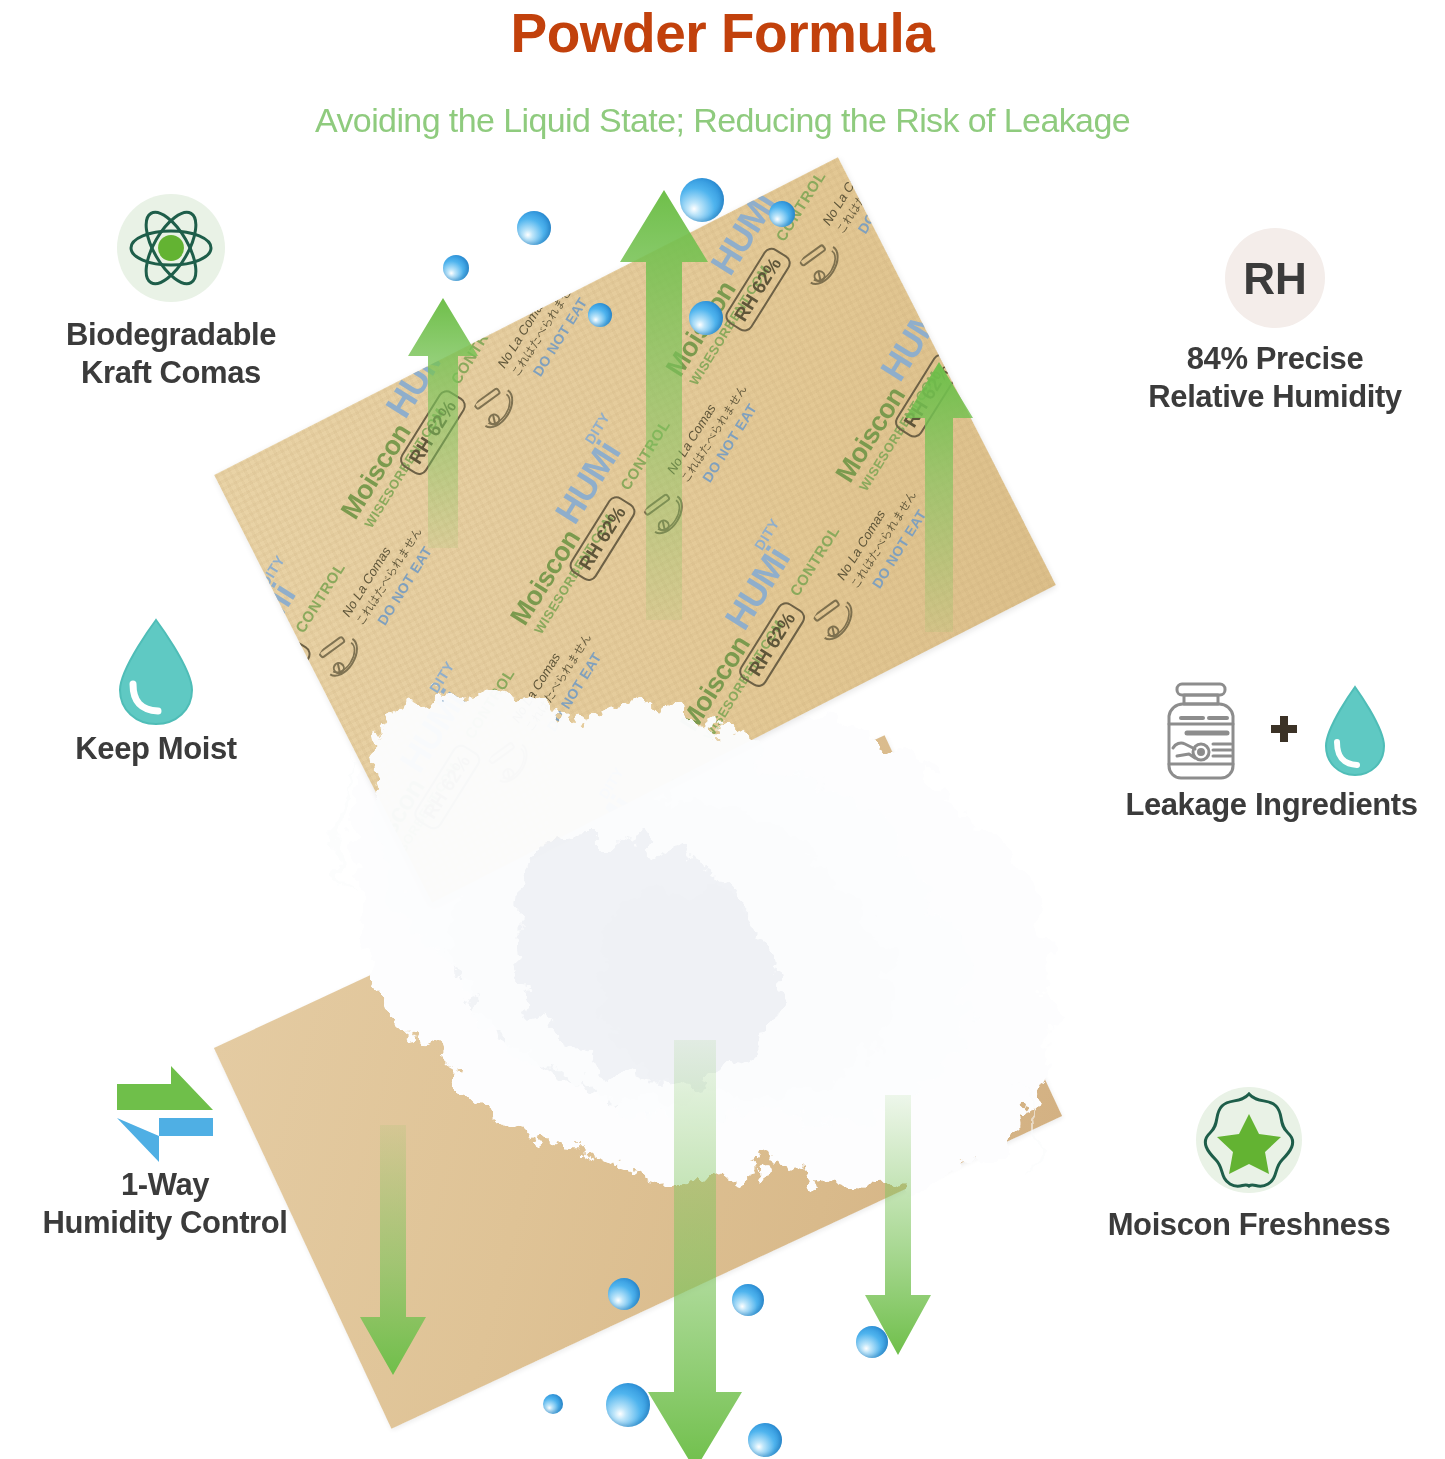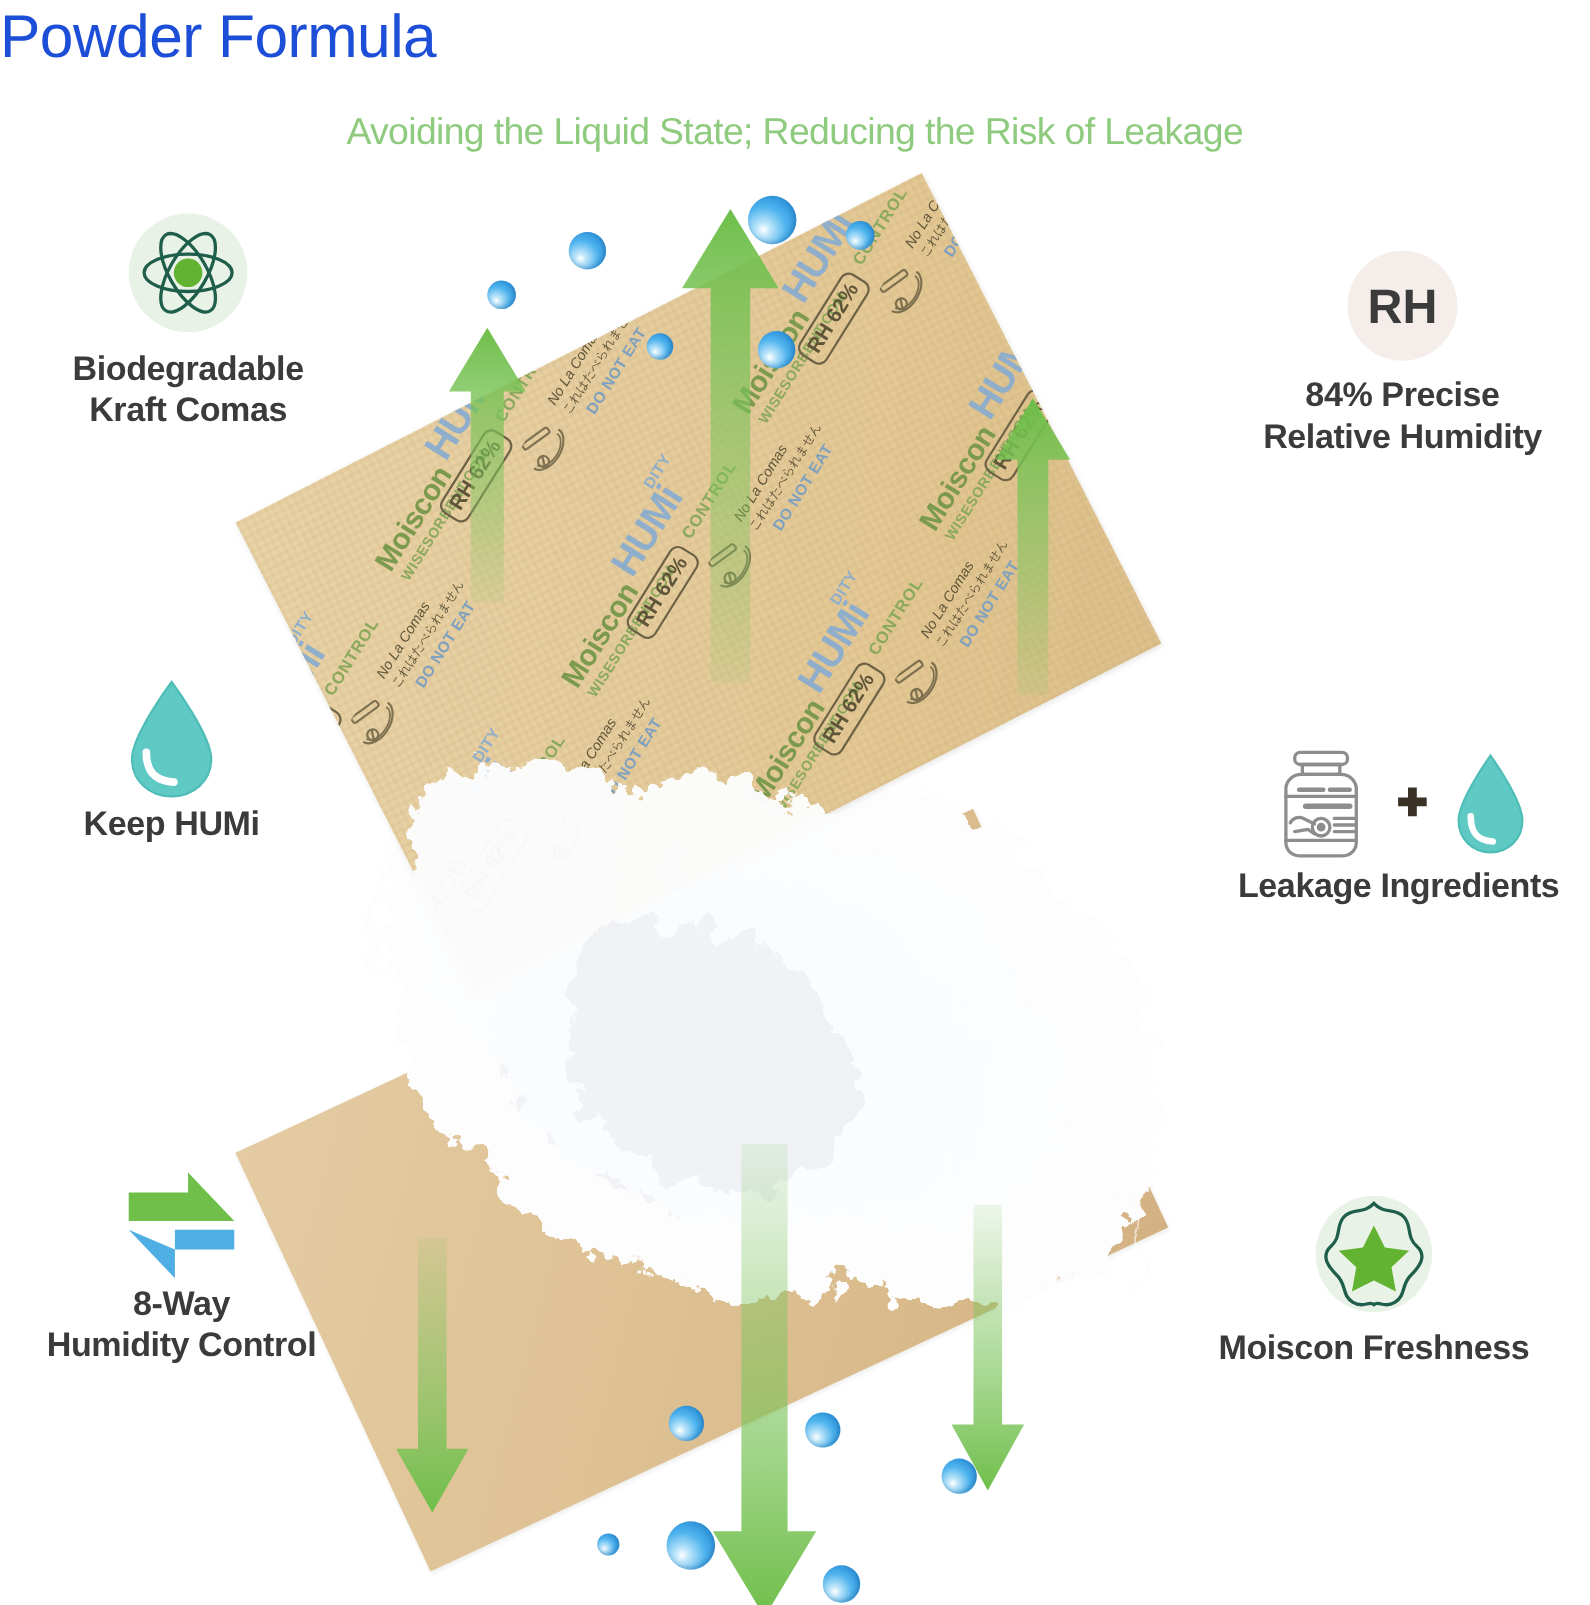--- a/index.html
+++ b/index.html
@@ -17,26 +17,26 @@
     background: #ffffff;
     overflow: hidden;
   }
 
   
   .title {
     position: absolute;
     left: 0;
     top: 2px;
     width: 1445px;
-    text-align: left;
+    text-align: center;
     font-size: 55px;
     line-height: 62px;
-    font-weight: 400;
+    font-weight: 700;
     letter-spacing: -0.5px;
-    color: #1d4ed8;
+    color: #c2410c;
     white-space: nowrap;
   }
   .subtitle {
     position: absolute;
     left: 0;
     top: 96px;
     width: 1445px;
     text-align: center;
     font-size: 34px;
     line-height: 48px;
@@ -481,21 +481,21 @@
 Relative Humidity</div>
   </div>
 
   <div class="feature f-moist">
     <div class="icon-wrap">
       <svg width="96" height="118" viewBox="0 0 96 118">
         <path d="M48 8 C48 8 12 56 12 78 C12 98 28 112 48 112 C68 112 84 98 84 78 C84 56 48 8 48 8 Z" fill="#5FC9C3" stroke="#4FBDB7" stroke-width="2"></path>
         <path d="M25 72 C25 90 33 98 50 99" fill="none" stroke="#FFFFFF" stroke-width="7" stroke-linecap="round"></path>
       </svg>
     </div>
-    <div class="flabel">Keep HUMi</div>
+    <div class="flabel">Keep Moist</div>
   </div>
 
   <div class="feature f-nat">
     <div class="icon-wrap" style="gap:16px;">
       <svg width="100" height="110" viewBox="0 0 100 110">
         <g stroke="#8D8D8D" stroke-width="3" fill="none" stroke-linejoin="round" stroke-linecap="round">
           <rect x="26" y="8" width="48" height="11" rx="5"></rect>
           <rect x="33" y="19" width="34" height="9"></rect>
           <path d="M18 40 a14 14 0 0 1 14 -12 h36 a14 14 0 0 1 14 12 v50 a12 12 0 0 1 -12 12 h-40 a12 12 0 0 1 -12 -12 Z"></path>
           <line x1="18" y1="48" x2="82" y2="48"></line>
@@ -523,21 +523,21 @@
     <div class="flabel">Leakage Ingredients</div>
   </div>
 
   <div class="feature f-2way">
     <div class="icon-wrap">
       <svg width="112" height="104" viewBox="0 0 112 104">
         <path d="M8 22 L62 22 L62 4 L104 48 L8 48 Z" fill="#6FBF4A"></path>
         <path d="M104 56 L50 56 L50 74 L8 56 Z M8 56 L50 100 L50 74 L104 74 L104 56 Z" fill="#4FAFE4"></path>
       </svg>
     </div>
-    <div class="flabel">8-Way
+    <div class="flabel">1-Way
 Humidity Control</div>
   </div>
 
   <div class="feature f-fresh">
     <div class="icon-wrap">
       <svg width="126" height="126" viewBox="0 0 126 126">
         <circle class="circle-bg" cx="63" cy="60" r="53" fill="#E9F2E6"></circle>
         <path d="M63 14 C72 24 82 18 90 26 C98 34 92 44 102 53 C112 62 104 72 96 80
                  C88 88 92 98 82 104 C72 110 68 102 63 106 C58 102 54 110 44 104
                  C34 98 38 88 30 80 C22 72 14 62 24 53 C34 44 28 34 36 26 C44 18 54 24 63 14 Z" fill="none" stroke="#1E5E4A" stroke-width="3"></path>

